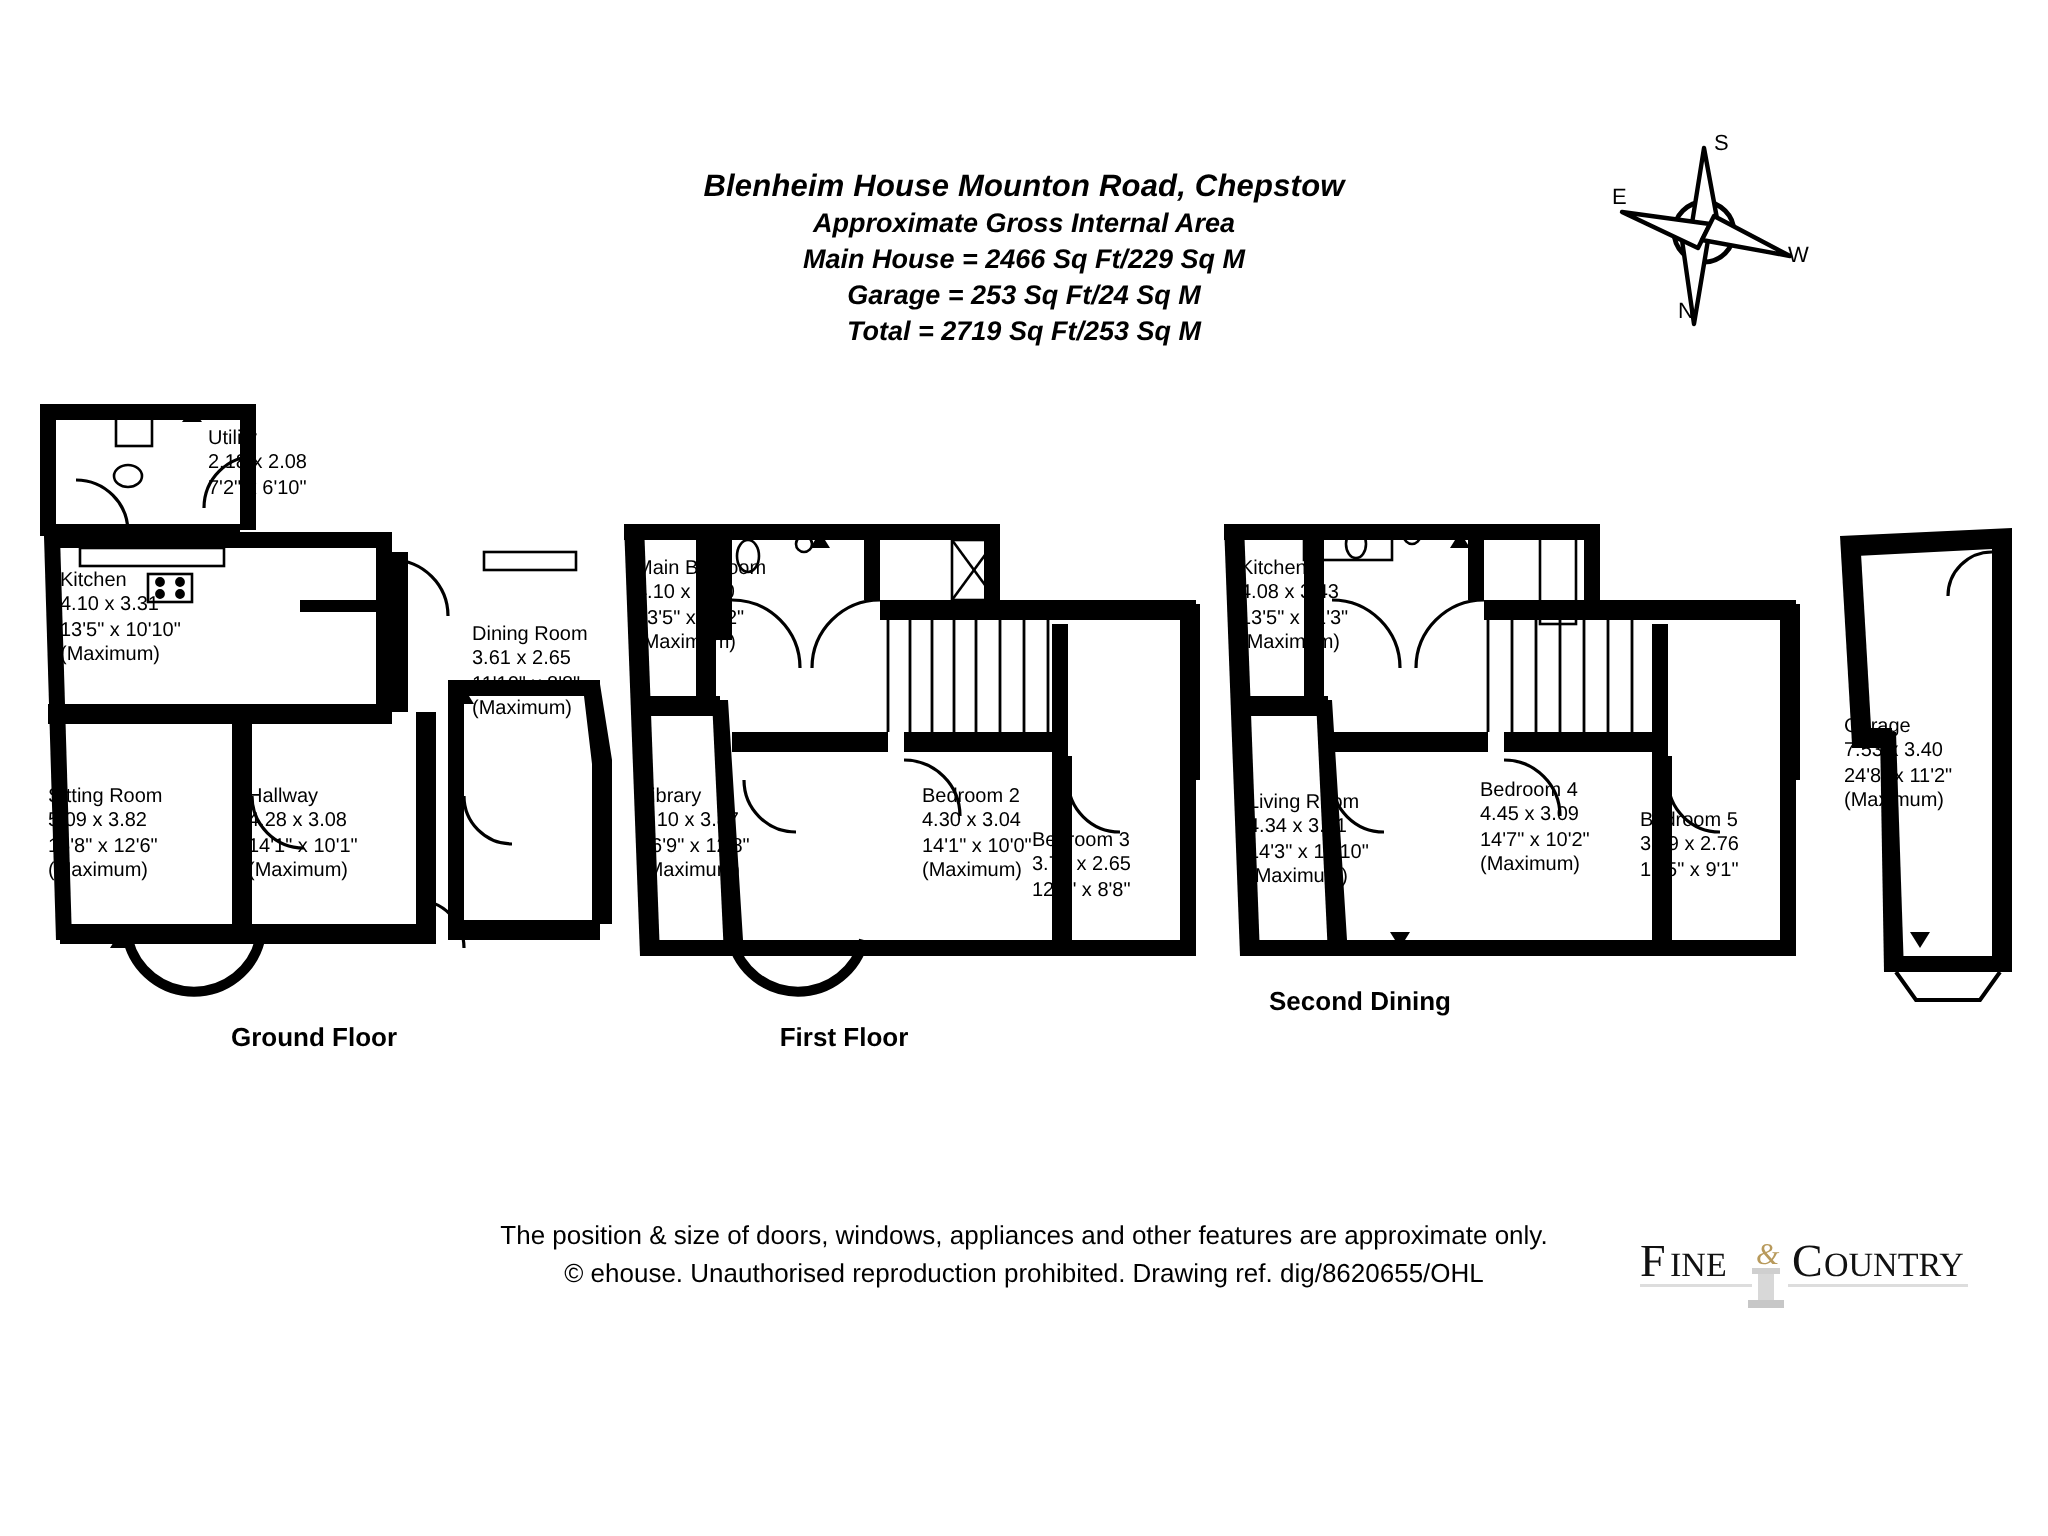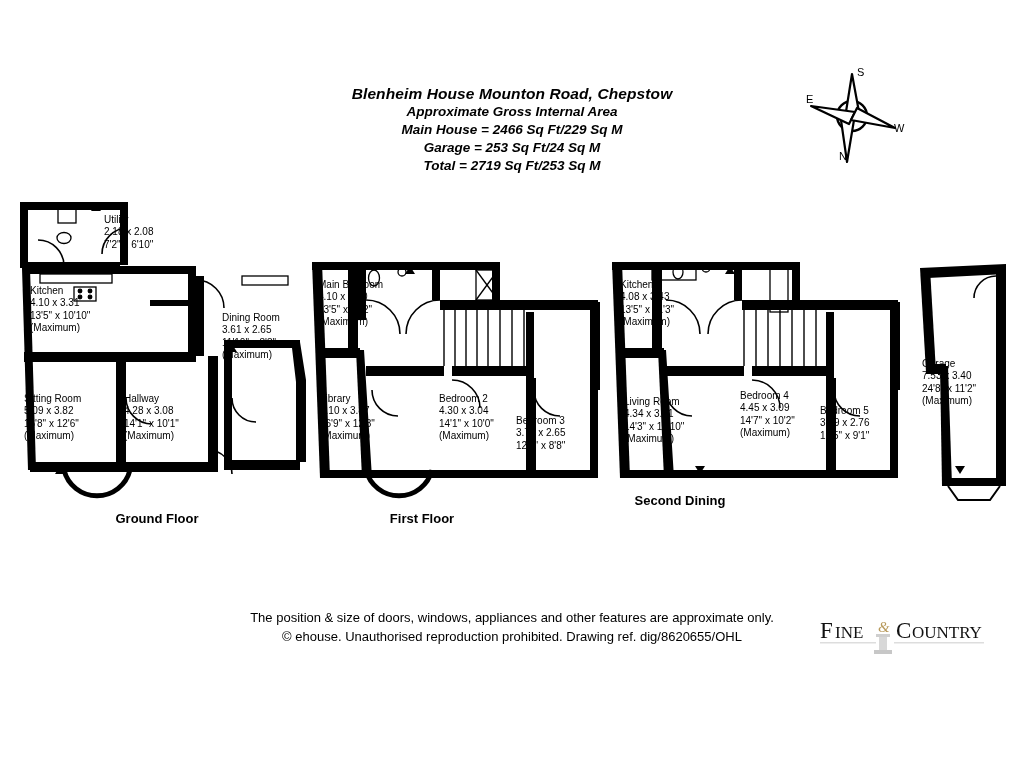--- a/index.html
+++ b/index.html
@@ -273,21 +273,21 @@
     <div>7'2" x 6'10"</div>
   </div>
 
   <div class="rm" style="left:30px;top:285px;width:96px;">
     <div>Kitchen</div>
     <div>4.10 x 3.31</div>
     <div>13'5" x 10'10"</div>
     <div>(Maximum)</div>
   </div>
 
-  <div class="rm" style="left:222px;top:312px;width:92px;">
+  <div class="rm" style="left:236px;top:312px;width:92px;">
     <div>Dining Room</div>
     <div>3.61 x 2.65</div>
     <div>11'10" x 8'8"</div>
     <div>(Maximum)</div>
   </div>
 
   <div class="rm" style="left:24px;top:393px;width:96px;">
     <div>Sitting Room</div>
     <div>5.09 x 3.82</div>
     <div>16'8" x 12'6"</div>
@@ -308,21 +308,21 @@
     <div>(Maximum)</div>
   </div>
 
   <div class="rm" style="left:320px;top:393px;width:96px;">
     <div>Library</div>
     <div>5.10 x 3.87</div>
     <div>16'9" x 12'8"</div>
     <div>(Maximum)</div>
   </div>
 
-  <div class="rm" style="left:439px;top:393px;width:96px;">
+  <div class="rm" style="left:461px;top:393px;width:96px;">
     <div>Bedroom 2</div>
     <div>4.30 x 3.04</div>
     <div>14'1" x 10'0"</div>
     <div>(Maximum)</div>
   </div>
 
   <div class="rm" style="left:516px;top:415px;width:84px;">
     <div>Bedroom 3</div>
     <div>3.70 x 2.65</div>
     <div>12'2" x 8'8"</div>

